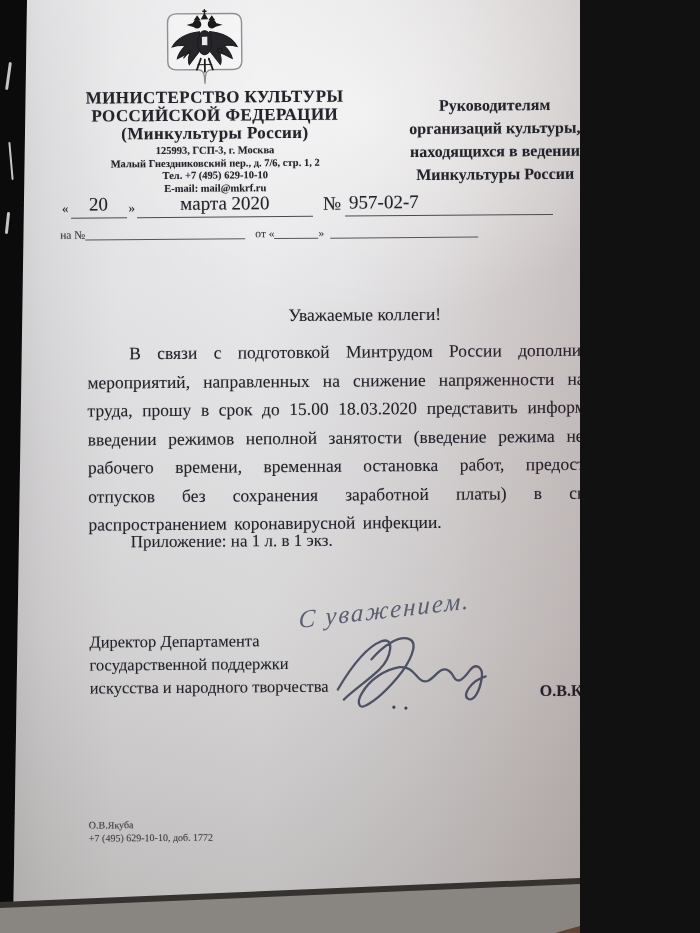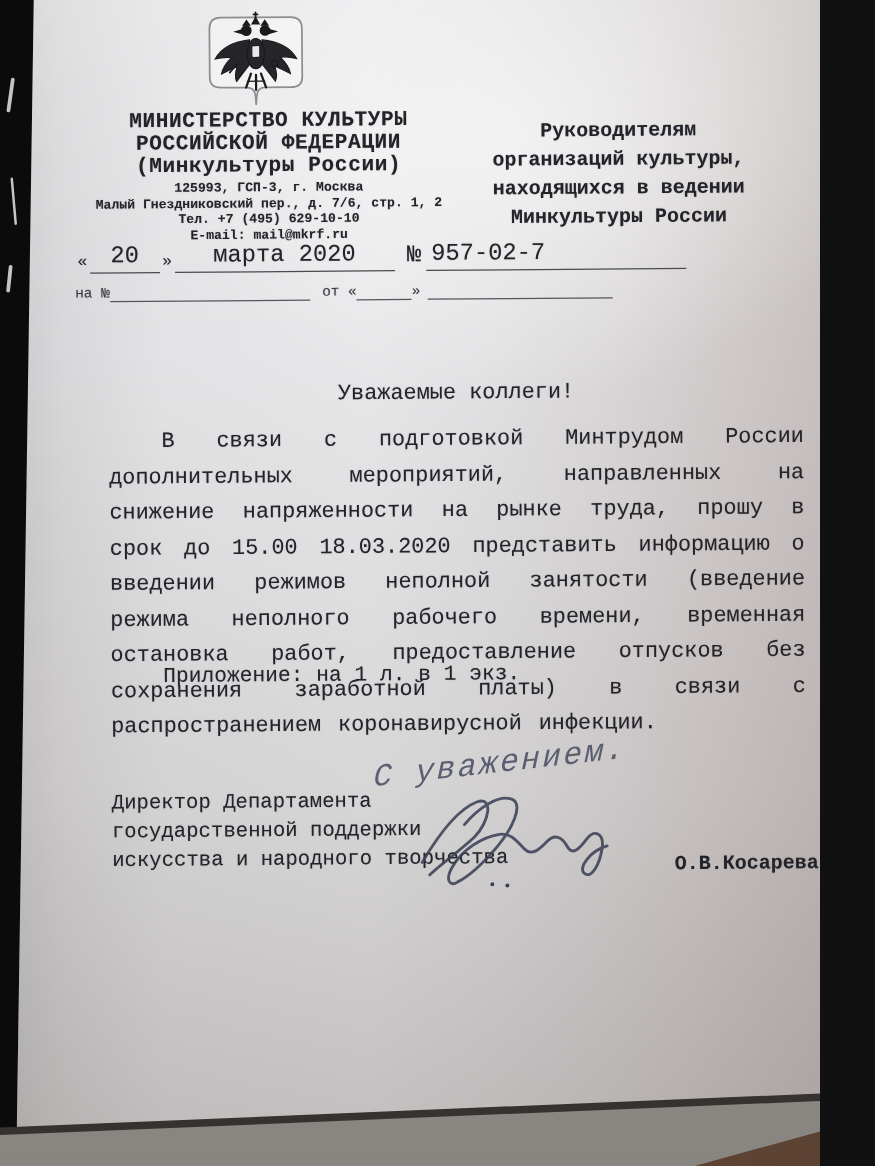--- a/index.html
+++ b/index.html
@@ -1,17 +1,17 @@
 <!DOCTYPE html>
 <html><head>
 <meta charset="utf-8">
 <style>
   html,body{margin:0;padding:0;background:#111;}
-  .photo{position:relative;width:656px;height:933px;background:#0b0b0b;overflow:hidden;
-         font-family:Liberation Mono, monospace;}
+  .photo{position:relative;width:580px;height:933px;background:#0b0b0b;overflow:hidden;
+         font-family:Liberation Serif, serif;}
   
   .right-surface{position:absolute;inset:0;
     background:linear-gradient(180deg,#ecdfd6 0%,#d6cac1 30%,#b5aca4 70%,#9b948d 100%);
     clip-path:polygon(670px 0,700px 0,700px 933px,688px 933px);}
   
   .paper{position:absolute;inset:0;
     clip-path:polygon(27px 0,671px 0,689px 933px,13px 933px);
     background:
       radial-gradient(ellipse 420px 300px at 62% 12%, rgba(255,255,255,.55), rgba(255,255,255,0) 70%),
       linear-gradient(180deg, rgba(255,255,255,.22) 0%, rgba(255,255,255,0) 30%, rgba(120,110,106,.14) 68%, rgba(108,99,94,.32) 100%),
@@ -155,20 +155,24 @@
                M50 28 C62 14 78 4 88 8 C98 12 88 32 76 46 C64 60 52 70 44 74
                C38 78 34 72 40 62 C48 48 64 38 78 36 C88 35 92 42 98 48
                C104 54 110 48 116 42 C122 36 128 38 132 46 C136 54 142 48 148 40
                C154 32 162 36 160 48 C158 60 152 72 146 68 C140 64 150 50 164 46" stroke="#3c4156" stroke-width="2.3" fill="none" stroke-linecap="round" opacity="0.88"></path>
       <circle cx="72" cy="76" r="1.6" fill="#3c4156"></circle>
       <circle cx="84" cy="77" r="1.6" fill="#3c4156"></circle>
     </svg>
 
     <div class="sig-name">О.В.Косарева</div>
 
+    <div class="exec-footer">
+      <div>О.В.Якуба</div>
+      <div>+7 (495) 629-10-10, доб. 1772</div>
+    </div>
 
   </div>
 
   <div class="bottom-strip"></div>
   <div class="bottom-line"></div>
   <div class="corner-brown"></div>
   <div class="right-edge-line"></div>
 
 </div>
 

